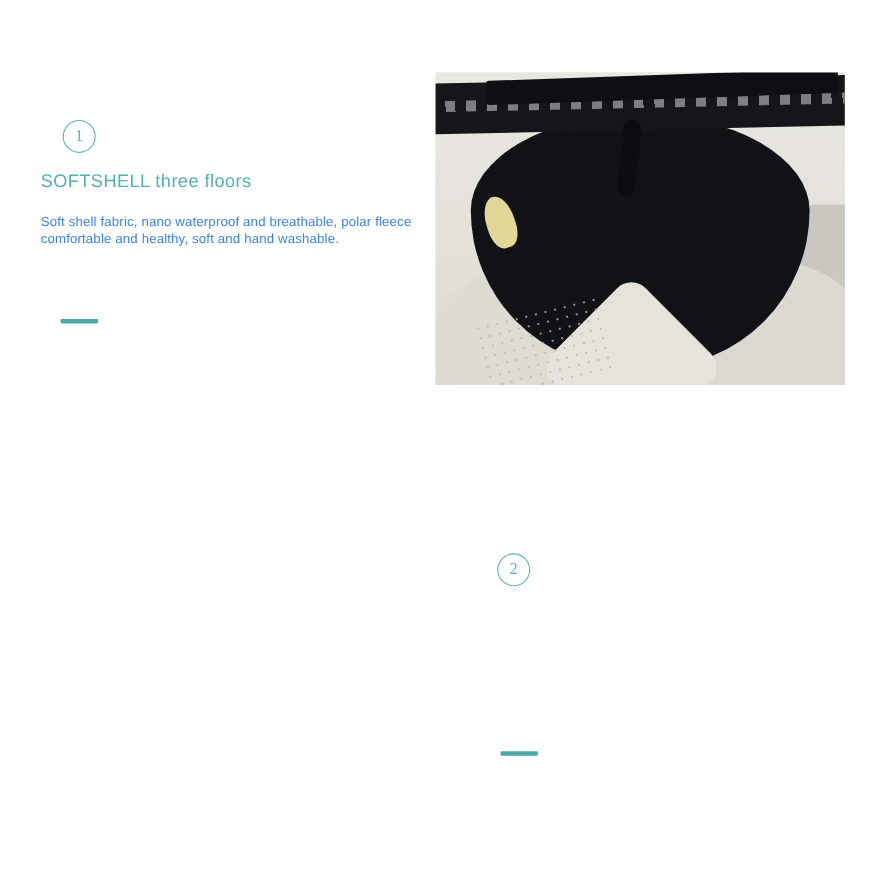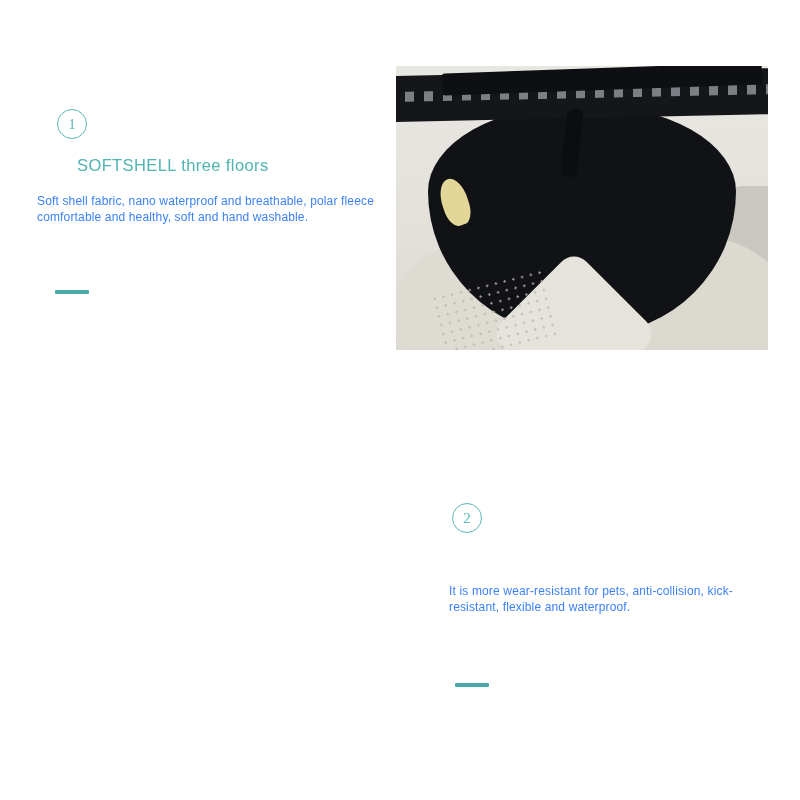--- a/index.html
+++ b/index.html
@@ -45,21 +45,20 @@
     box-sizing: border-box;
     font-family: "Liberation Serif", serif;
   }
 
   .headline {
     position: absolute;
     color: #4fb3b0;
     font-size: 16.5px;
     letter-spacing: 0.4px;
     white-space: nowrap;
-    margin-left: 40px;
   }
 
   .body-text {
     position: absolute;
     color: #3b82f6;
     font-size: 12px;
     line-height: 16px;
     letter-spacing: 0.15px;
   }
 
@@ -189,19 +188,18 @@
       <div class="p1-strap2"></div>
       <div class="p1-lace"></div>
     </div>
   </div>
 
   <div class="section sec2">
 
     <div class="badge" style="left:452px; top:103px;">2</div>
 
 
-    <div class="body-text" style="left:449px; top:183px; width:285px;">It is more wear-resistant for pets, anti-collision, kick-resistant, flexible and waterproof.</div>
 
     <div class="rule" style="left:455px; top:283px;"></div>
 
   </div>
 
 </div>
 
 </body></html>

